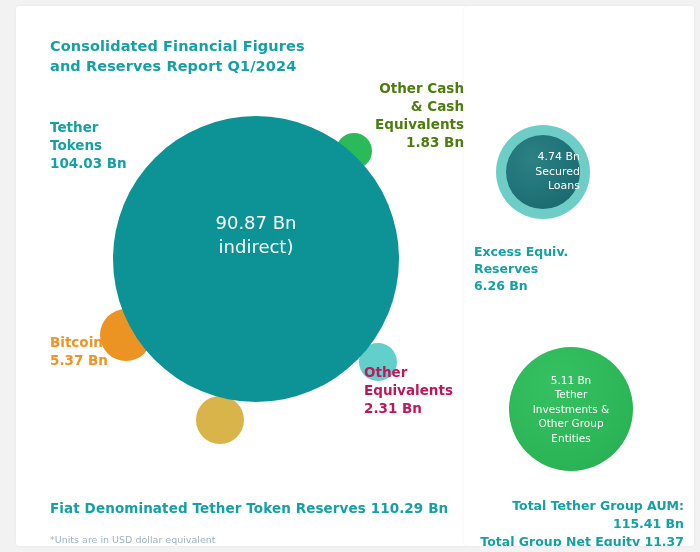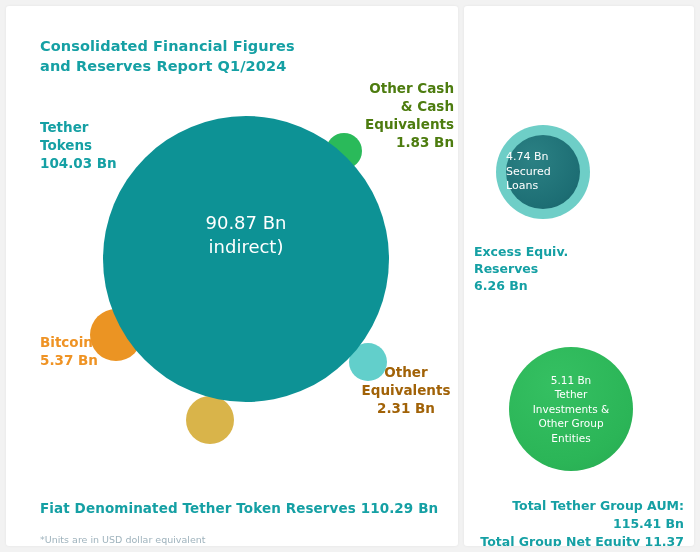--- a/index.html
+++ b/index.html
@@ -22,21 +22,21 @@
   }
   .panel {
     position: absolute;
     top: 6px;
     height: 540px;
     background: #ffffff;
     border-radius: 3px;
     box-shadow: 0 0 3px rgba(0,0,0,0.06);
     overflow: hidden;
   }
-  #left-panel  { left: 6px;   width: 452px; }
+  #left-panel  { left: 16px;   width: 452px; }
   #right-panel { left: 464px; width: 230px; }
 
   
   #chart-title {
     position: absolute;
     left: 34px;
     top: 31px;
     width: 330px;
     font-size: 14.5px;
     line-height: 1.35;
@@ -141,22 +141,22 @@
   #gold-callout {
     left: 158px;
     top: 425px;
     color: #cfab45;
     text-align: left;
   }
   #other-investments-callout {
     left: 348px;
     top: 358px;
     width: 104px;
-    color: #a16207;
-    text-align: center;
+    color: #be185d;
+    text-align: left;
   }
 
   
   #fiat-reserves-note {
     position: absolute;
     left: 34px;
     top: 494px;
     font-size: 13.5px;
     font-weight: 600;
     color: #15a0a4;
@@ -188,21 +188,21 @@
     height: 74px;
     border-radius: 50%;
     background: #21797d;
     background: radial-gradient(circle at 35% 32%, #2b8184 0%, #1d6e74 70%, #195f67 100%);
   }
   #secured-loans-label {
     position: absolute;
     left: 42px;
     top: 144px;
     width: 74px;
-    text-align: left;
+    text-align: right;
     color: #ffffff;
     font-size: 11px;
     line-height: 1.32;
   }
   #excess-reserves-label {
     position: absolute;
     left: 10px;
     top: 238px;
     width: 210px;
     text-align: left;

